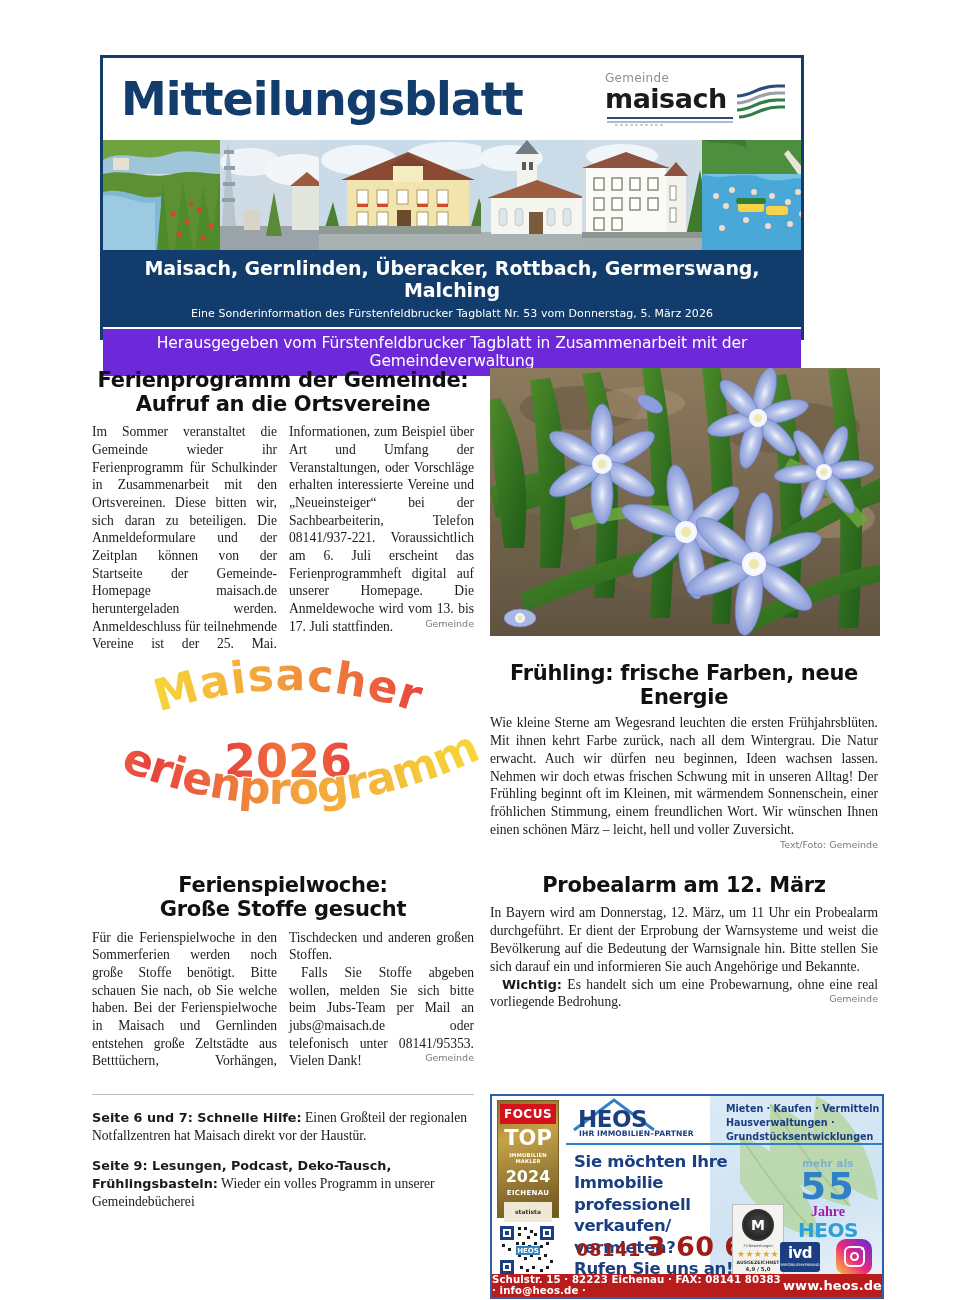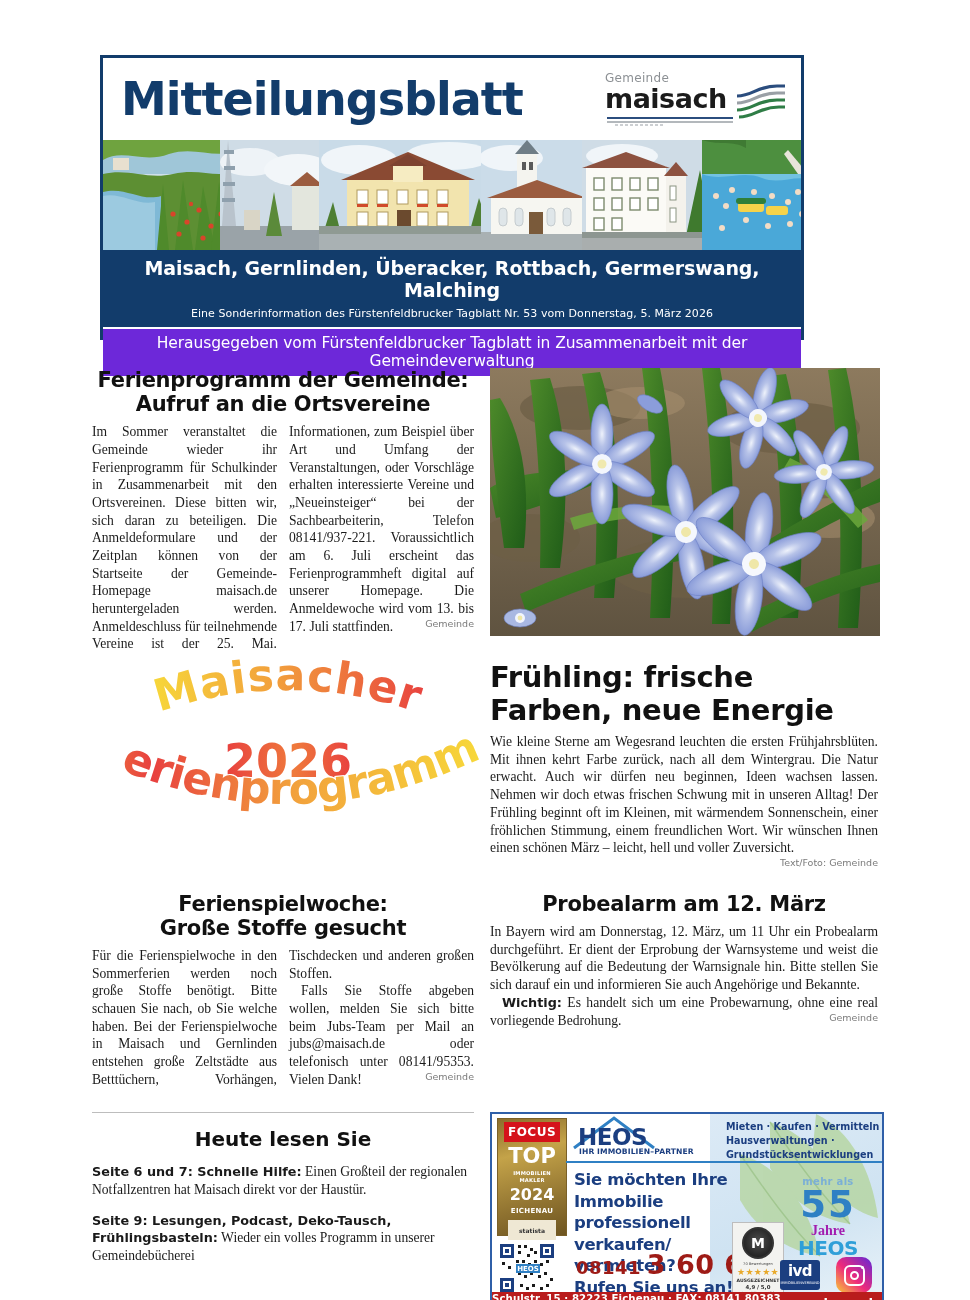--- a/index.html
+++ b/index.html
@@ -79,21 +79,21 @@
   .col-l { width:392px; padding-right:10px; }
   .col-r { width:394px; padding-left:6px; }
 
   h2.head {
     font-family:"DejaVu Sans", sans-serif; font-weight:700;
     font-size:21px; color:#111; text-align:center; line-height:1.15;
     margin:0 0 7px 0; letter-spacing:-0.3px;
   }
   h2.head-left {
     font-family:"DejaVu Sans", sans-serif; font-weight:700;
-    font-size:29px; color:#111; text-align:left; line-height:1.15;
+    font-size:21px; color:#111; text-align:center; line-height:1.15;
     margin:0 0 5px 0; letter-spacing:-0.3px;
   }
 
   .body-2col {
     column-count:2; column-gap:12px; text-align:justify;
     font-size:13.6px; line-height:1.30; color:#1a1a1a;
     hyphens:auto; -webkit-hyphens:auto;
   }
   .body-1col {
     text-align:justify; font-size:13.6px; line-height:1.31; color:#1a1a1a;
@@ -170,21 +170,21 @@
   .ad-phone {
     position:absolute; left:84px; top:135px;
     font-family:"DejaVu Sans", sans-serif; font-weight:700;
     color:#9e1b16; white-space:nowrap;
   }
   .ad-phone .pre { font-size:18px; letter-spacing:0.5px; }
   .ad-phone .big { font-size:27px; letter-spacing:0.5px; }
 
   
   .focus-badge {
-    position:absolute; left:5px; top:4px; width:70px; height:118px;
+    position:absolute; left:5px; top:4px; width:62px; height:118px;
     background:linear-gradient(165deg,#8a6d2c 0%, #c4a349 30%, #8f7230 72%, #6e5520 100%);
     border:1px solid #7a6028; text-align:center; color:#fff;
   }
   .focus-red {
     width:56px; height:20px; margin:3px auto 0; background:#d5121b;
     display:flex; align-items:center; justify-content:center;
     font-family:"DejaVu Sans", sans-serif; font-weight:700; font-size:12px;
     letter-spacing:0.5px; color:#fff;
   }
   .focus-top {
@@ -682,21 +682,20 @@
           <p>In Bayern wird am Donnerstag, 12. März, um 11 Uhr ein Probealarm durchgeführt. Er dient der Erprobung der Warnsysteme und weist die Bevölkerung auf die Bedeutung der Warnsignale hin. Bitte stellen Sie sich darauf ein und informieren Sie auch Angehörige und Bekannte.</p>
           <p><b style="font-family:'DejaVu Sans',sans-serif;font-size:12.8px;">Wichtig:</b><span> Es handelt sich um eine Probewarnung, ohne eine real vorliegende Bedrohung.</span>
           <span class="credit-inline" style="float:right;margin-left:10px;">Gemeinde</span></p>
         </div>
       </div>
     </div>
 
     <div class="row" style="margin-top:24px;">
       <div class="col-l">
         <div class="heute">
-          <h3>Heute lesen Sie</h3>
 
           <div class="heute-item">
             <b>Seite 6 und 7: Schnelle Hilfe:</b><span> Einen Großteil der regionalen Notfallzentren hat Maisach direkt vor der Haustür.</span>
           </div>
           <div class="heute-item">
             <b>Seite 9: Lesungen, Podcast, Deko-Tausch, Frühlingsbasteln:</b><span> Wieder ein volles Programm in unserer Gemeindebücherei</span>
           </div>
         </div>
       </div>
 

